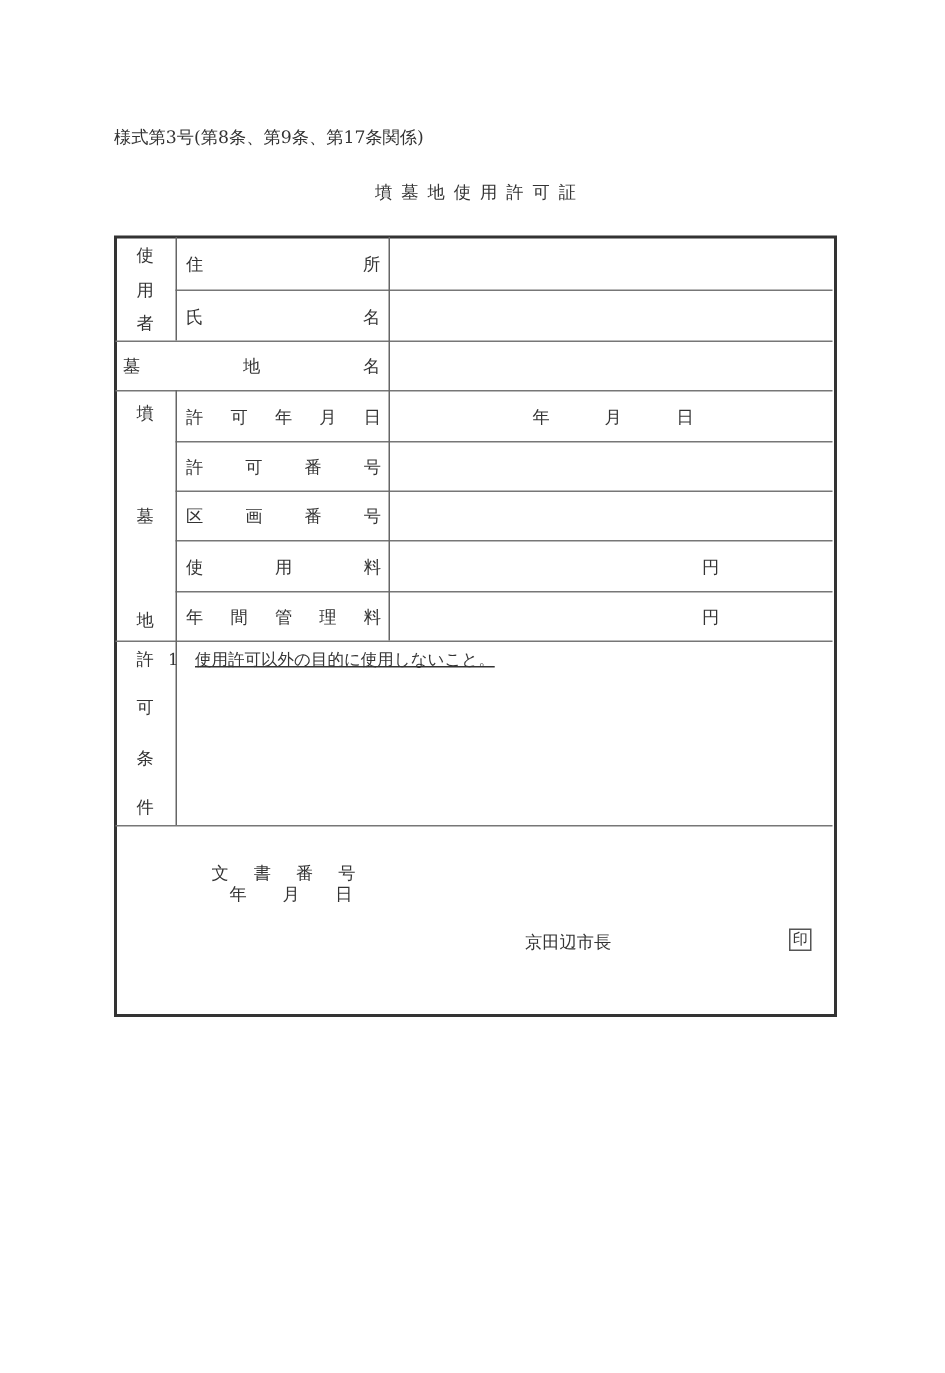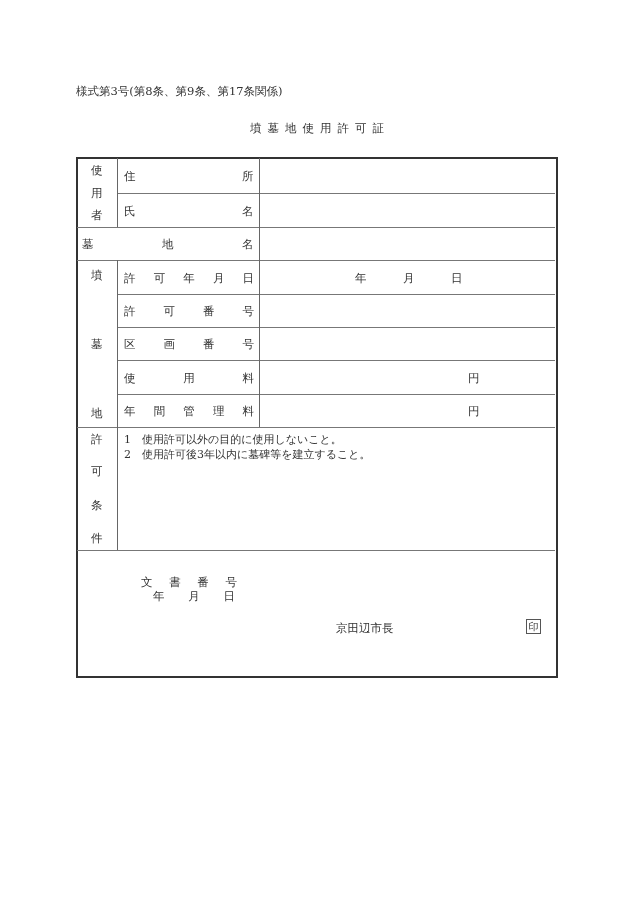--- a/index.html
+++ b/index.html
@@ -13,21 +13,21 @@
     .doc-title { left: 240px; top: 121px; width: 160px; font-size: 11.5px; letter-spacing: 6px; text-align: center; color: #333; }
 
     .frame { left: 76px; top: 157px; width: 478px; height: 517px; border: 2px solid #333; box-sizing: content-box; }
     .hline { position: absolute; height: 1px; background: #777; }
     .vline { position: absolute; width: 1px; background: #666; }
 
     .t { position: absolute; font-size: 11.5px; color: #333; line-height: 14px; white-space: nowrap; }
     .spread { display: flex; justify-content: space-between; }
     .spread span { display: inline-block; }
 
-    .conds { position: absolute; left: 124px; top: 432px; font-size: 11px; line-height: 15px; color: #333; }
+    .conds { position: absolute; left: 112px; top: 432px; font-size: 11px; line-height: 15px; color: #333; text-decoration: underline; }
     .conds div { white-space: nowrap; }
     .conds .num { display: inline-block; width: 18px; }
 
     .seal { position: absolute; left: 526px; top: 619px; width: 13px; height: 13px; border: 1px solid #555; font-size: 10px; line-height: 13px; text-align: center; color: #333; }
   </style>
 </head>
 <body>
 
 <div class="abs form-ref">様式第3号(第8条、第9条、第17条関係)</div>
 <div class="abs doc-title">墳墓地使用許可証</div>
@@ -115,28 +115,27 @@
 <div class="abs" style="left:260px; top:395px; width:294px; height:32px;"></div>
 <div class="t" style="left:468px; top:404px;">円</div>
 
 <div class="t" style="left:91px; top:432px;">許</div>
 <div class="t" style="left:91px; top:464px;">可</div>
 <div class="t" style="left:91px; top:498px;">条</div>
 <div class="t" style="left:91px; top:531px;">件</div>
 
 <div class="conds">
   <div><span class="num">1</span><span>使用許可以外の目的に使用しないこと。</span></div>
-  <div><span class="num">2</span><span>使用許可後3年以内に墓碑等を建立すること。</span></div>
 </div>
 
 <div class="t spread" style="left:141px; top:575px; width:96px;">
   <span>文</span>
   <span>書</span>
   <span>番</span>
   <span>号</span>
 </div>
 <div class="t spread" style="left:153px; top:589px; width:82px;">
   <span>年</span>
   <span>月</span>
   <span>日</span>
 </div>
-<div class="t" style="left:336px; top:621px;">京田辺市長</div>
+<div class="t" style="left:350px; top:621px;">京田辺市長</div>
 <div class="seal">印</div>
 
 </body></html>

